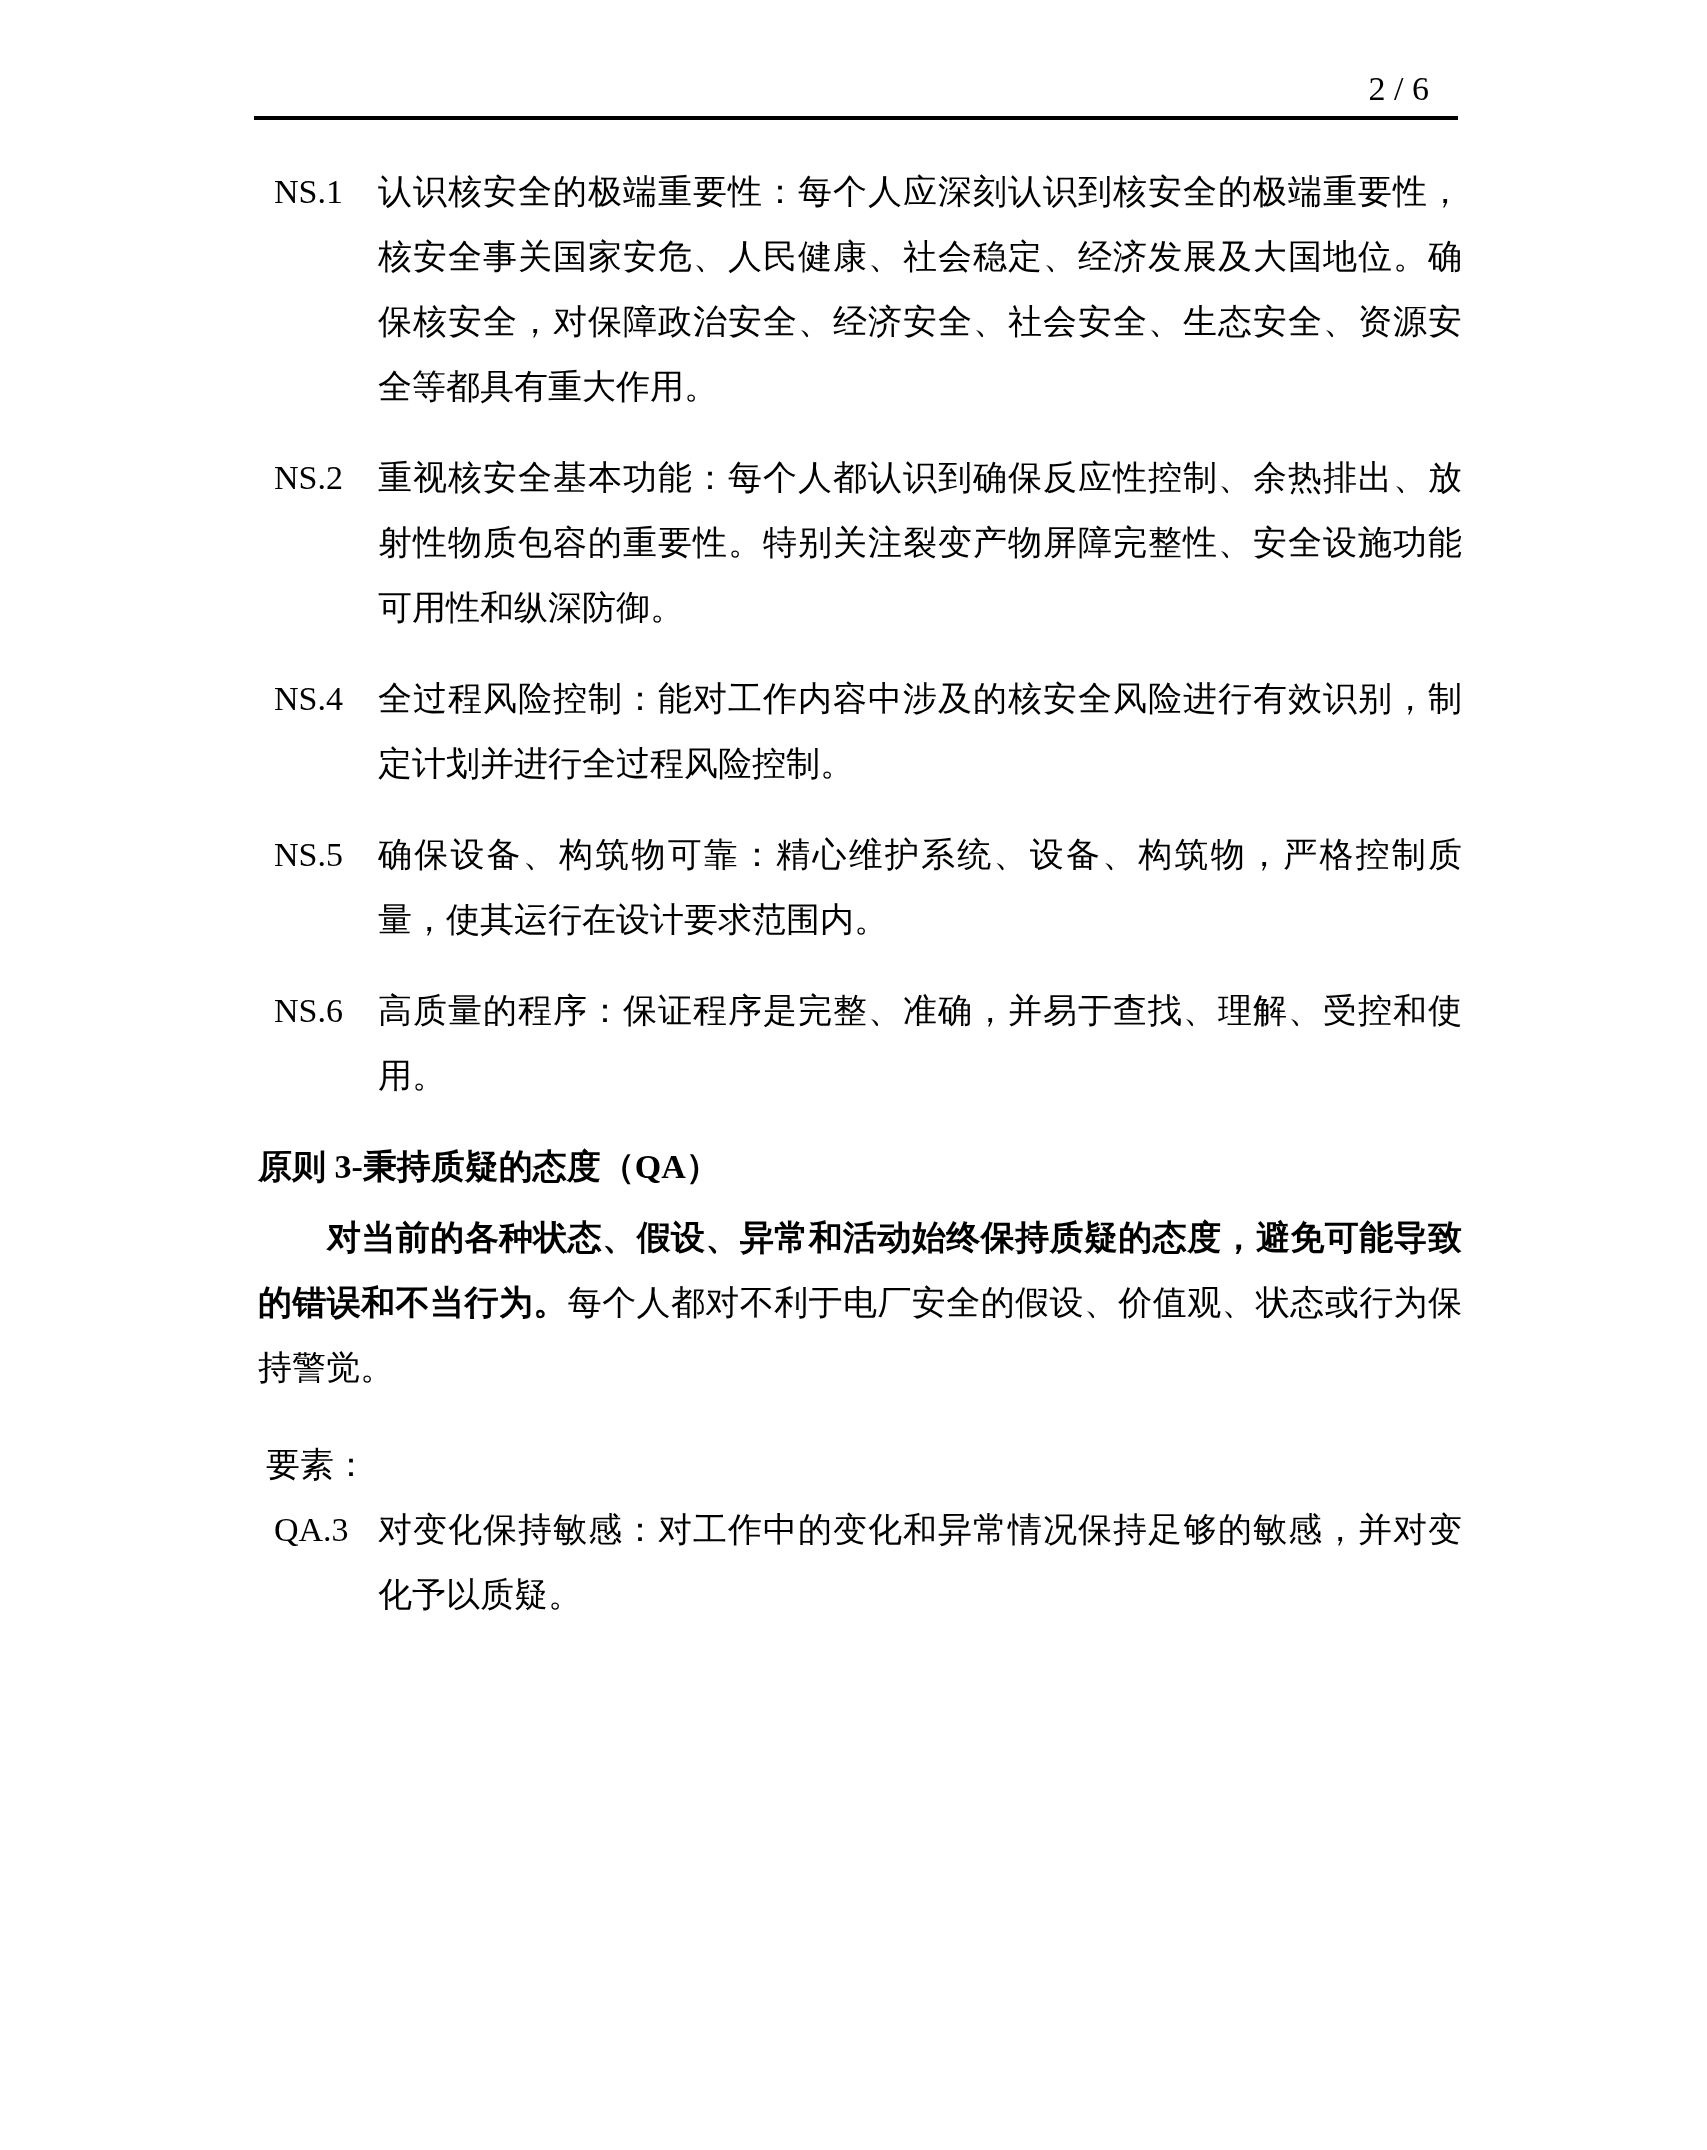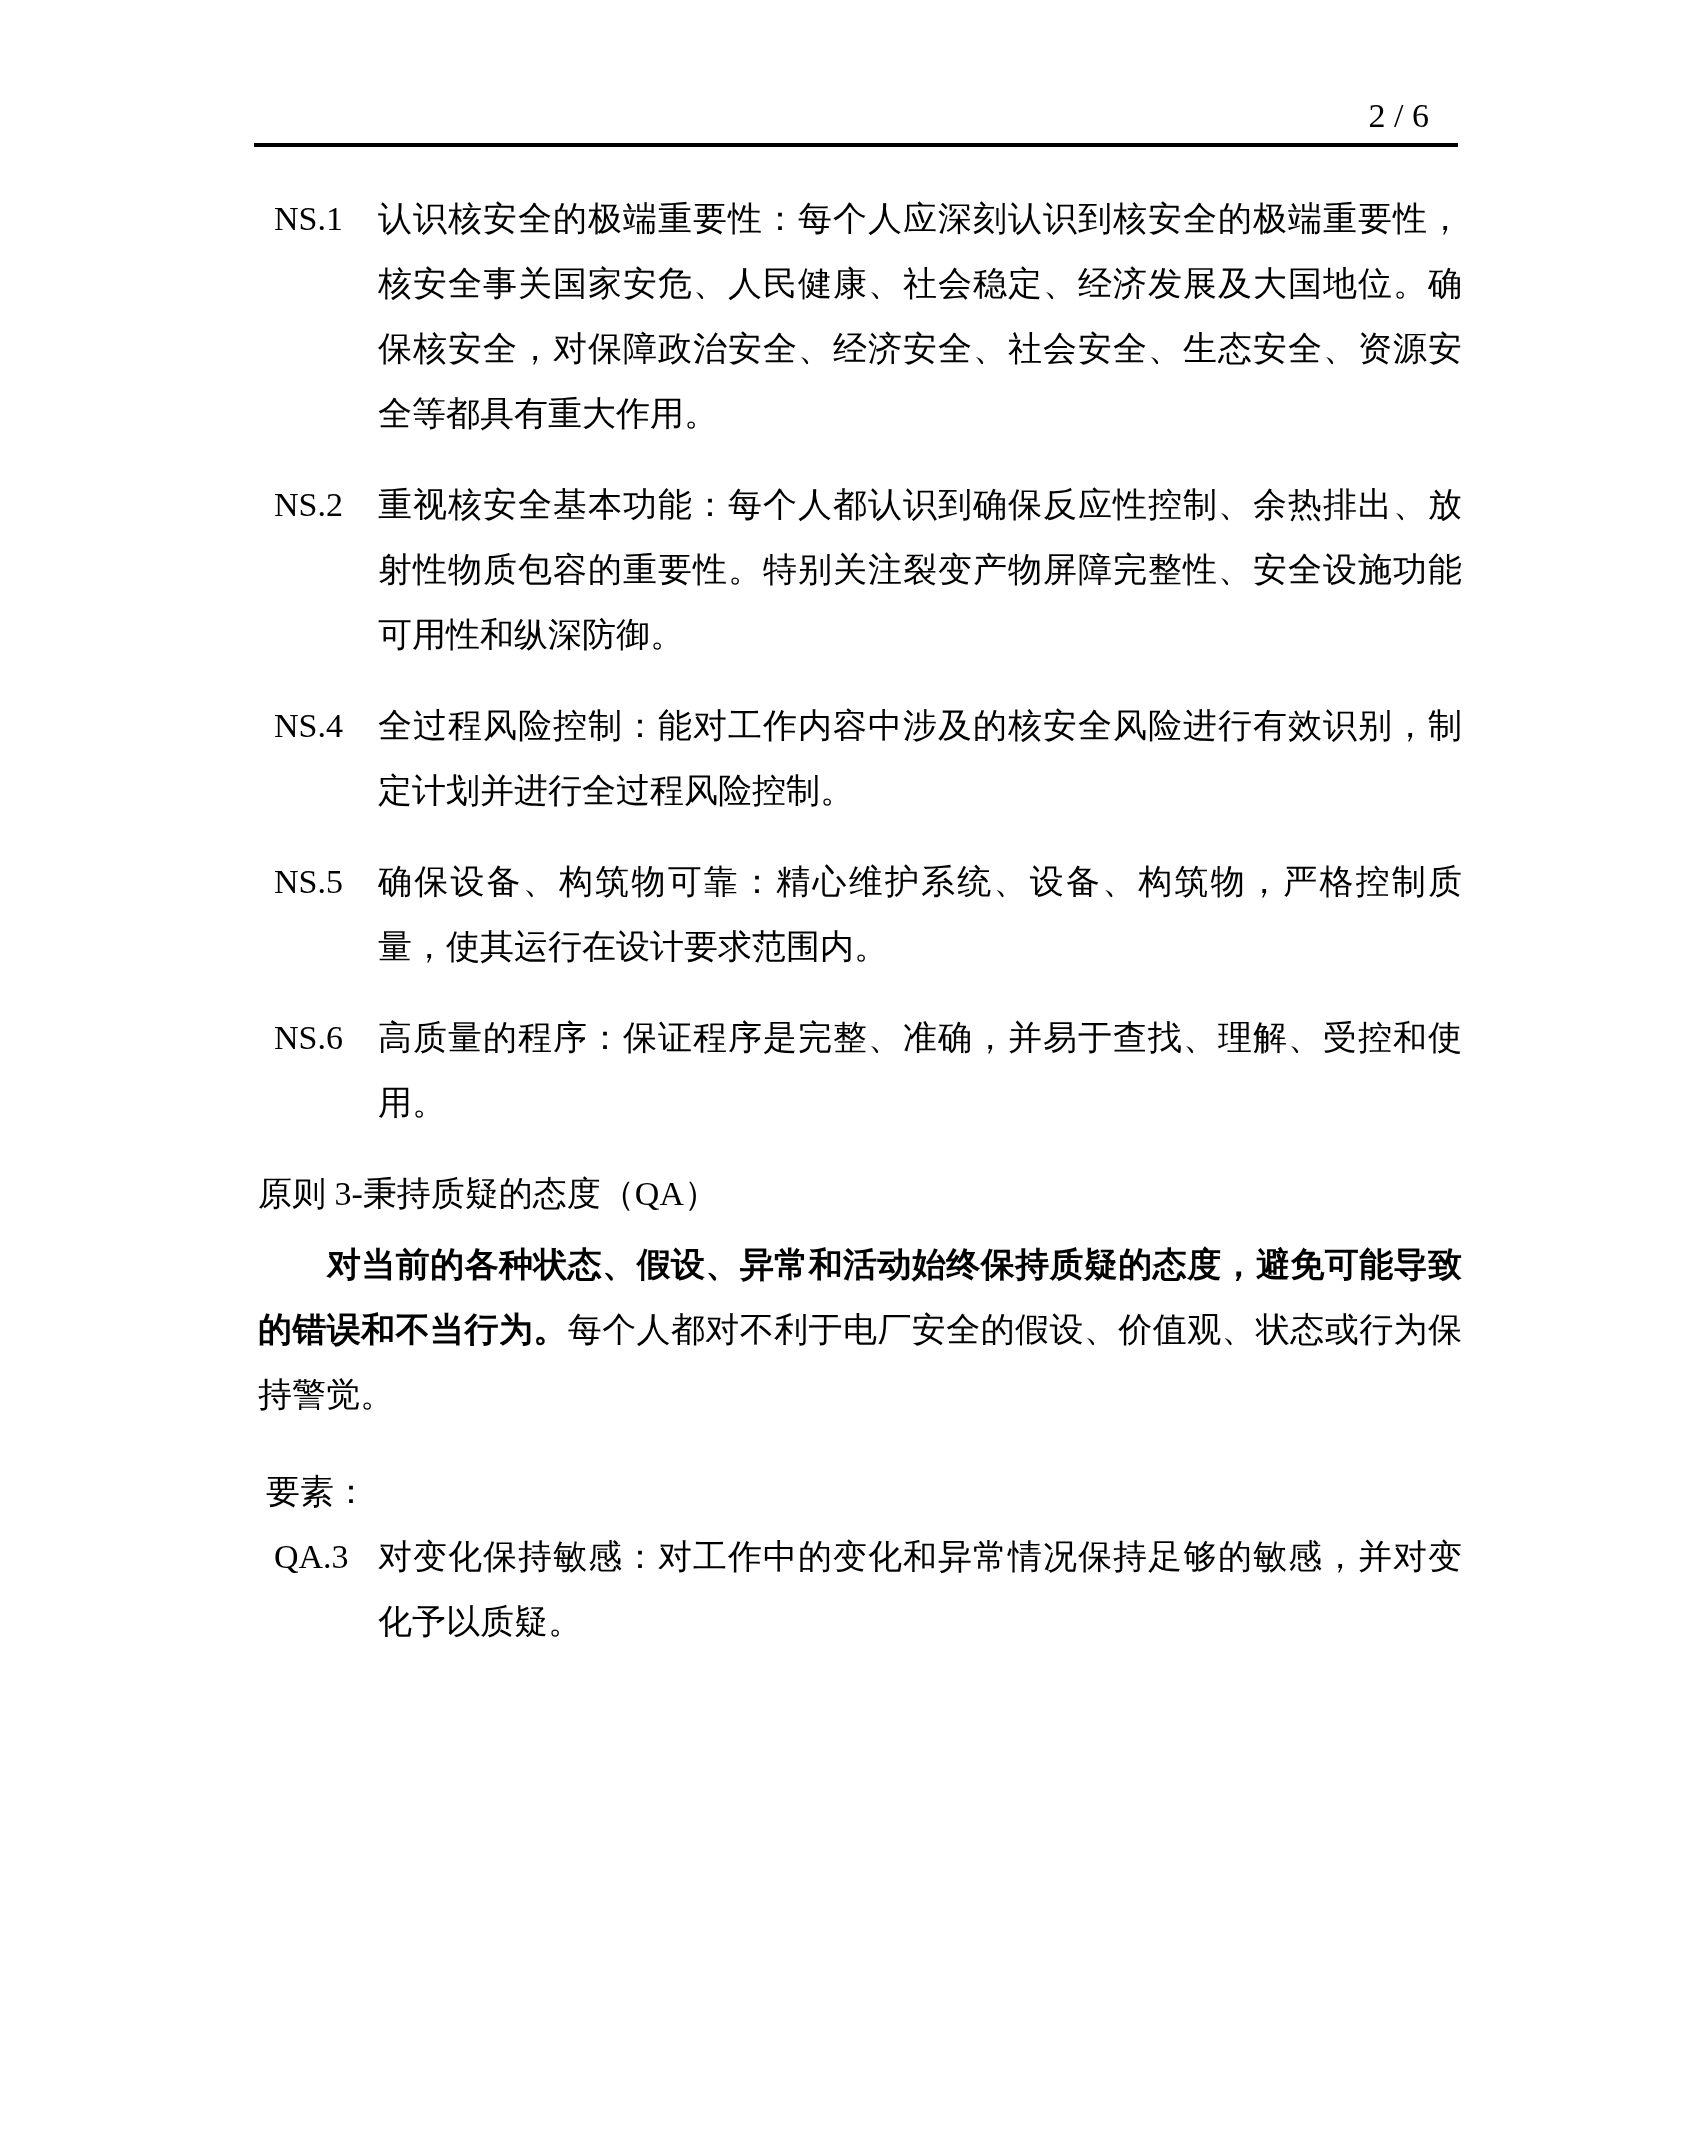--- a/index.html
+++ b/index.html
@@ -17,21 +17,21 @@
   }
   .page {
     position: relative;
     width: 1707px;
     height: 2414px;
     background: #ffffff;
   }
   .header {
     margin-left: 254px;
     width: 1204px;
-    padding-top: 99px;
+    padding-top: 72px;
     line-height: 34px;
     text-align: right;
     box-sizing: border-box;
     padding-right: 29px;
   }
   .header-rule {
     margin-left: 254px;
     margin-top: 10.3px;
     width: 1204px;
     height: 3.4px;
@@ -53,21 +53,21 @@
   p.item .lbl {
     position: absolute;
     left: 16px;
     top: 0;
     line-height: 65px;
   }
   p.item.gap-after {
     margin-bottom: 86px;
   }
   .section-heading {
-    font-weight: normal;
+    font-weight: bold;
     line-height: 65px;
     margin: 8.6px 0 6.5px 0;
   }
   p.intro {
     margin: 0 0 32px 0;
     text-indent: 69px;
     text-align: justify;
     line-height: 65px;
     line-break: strict;
   }

